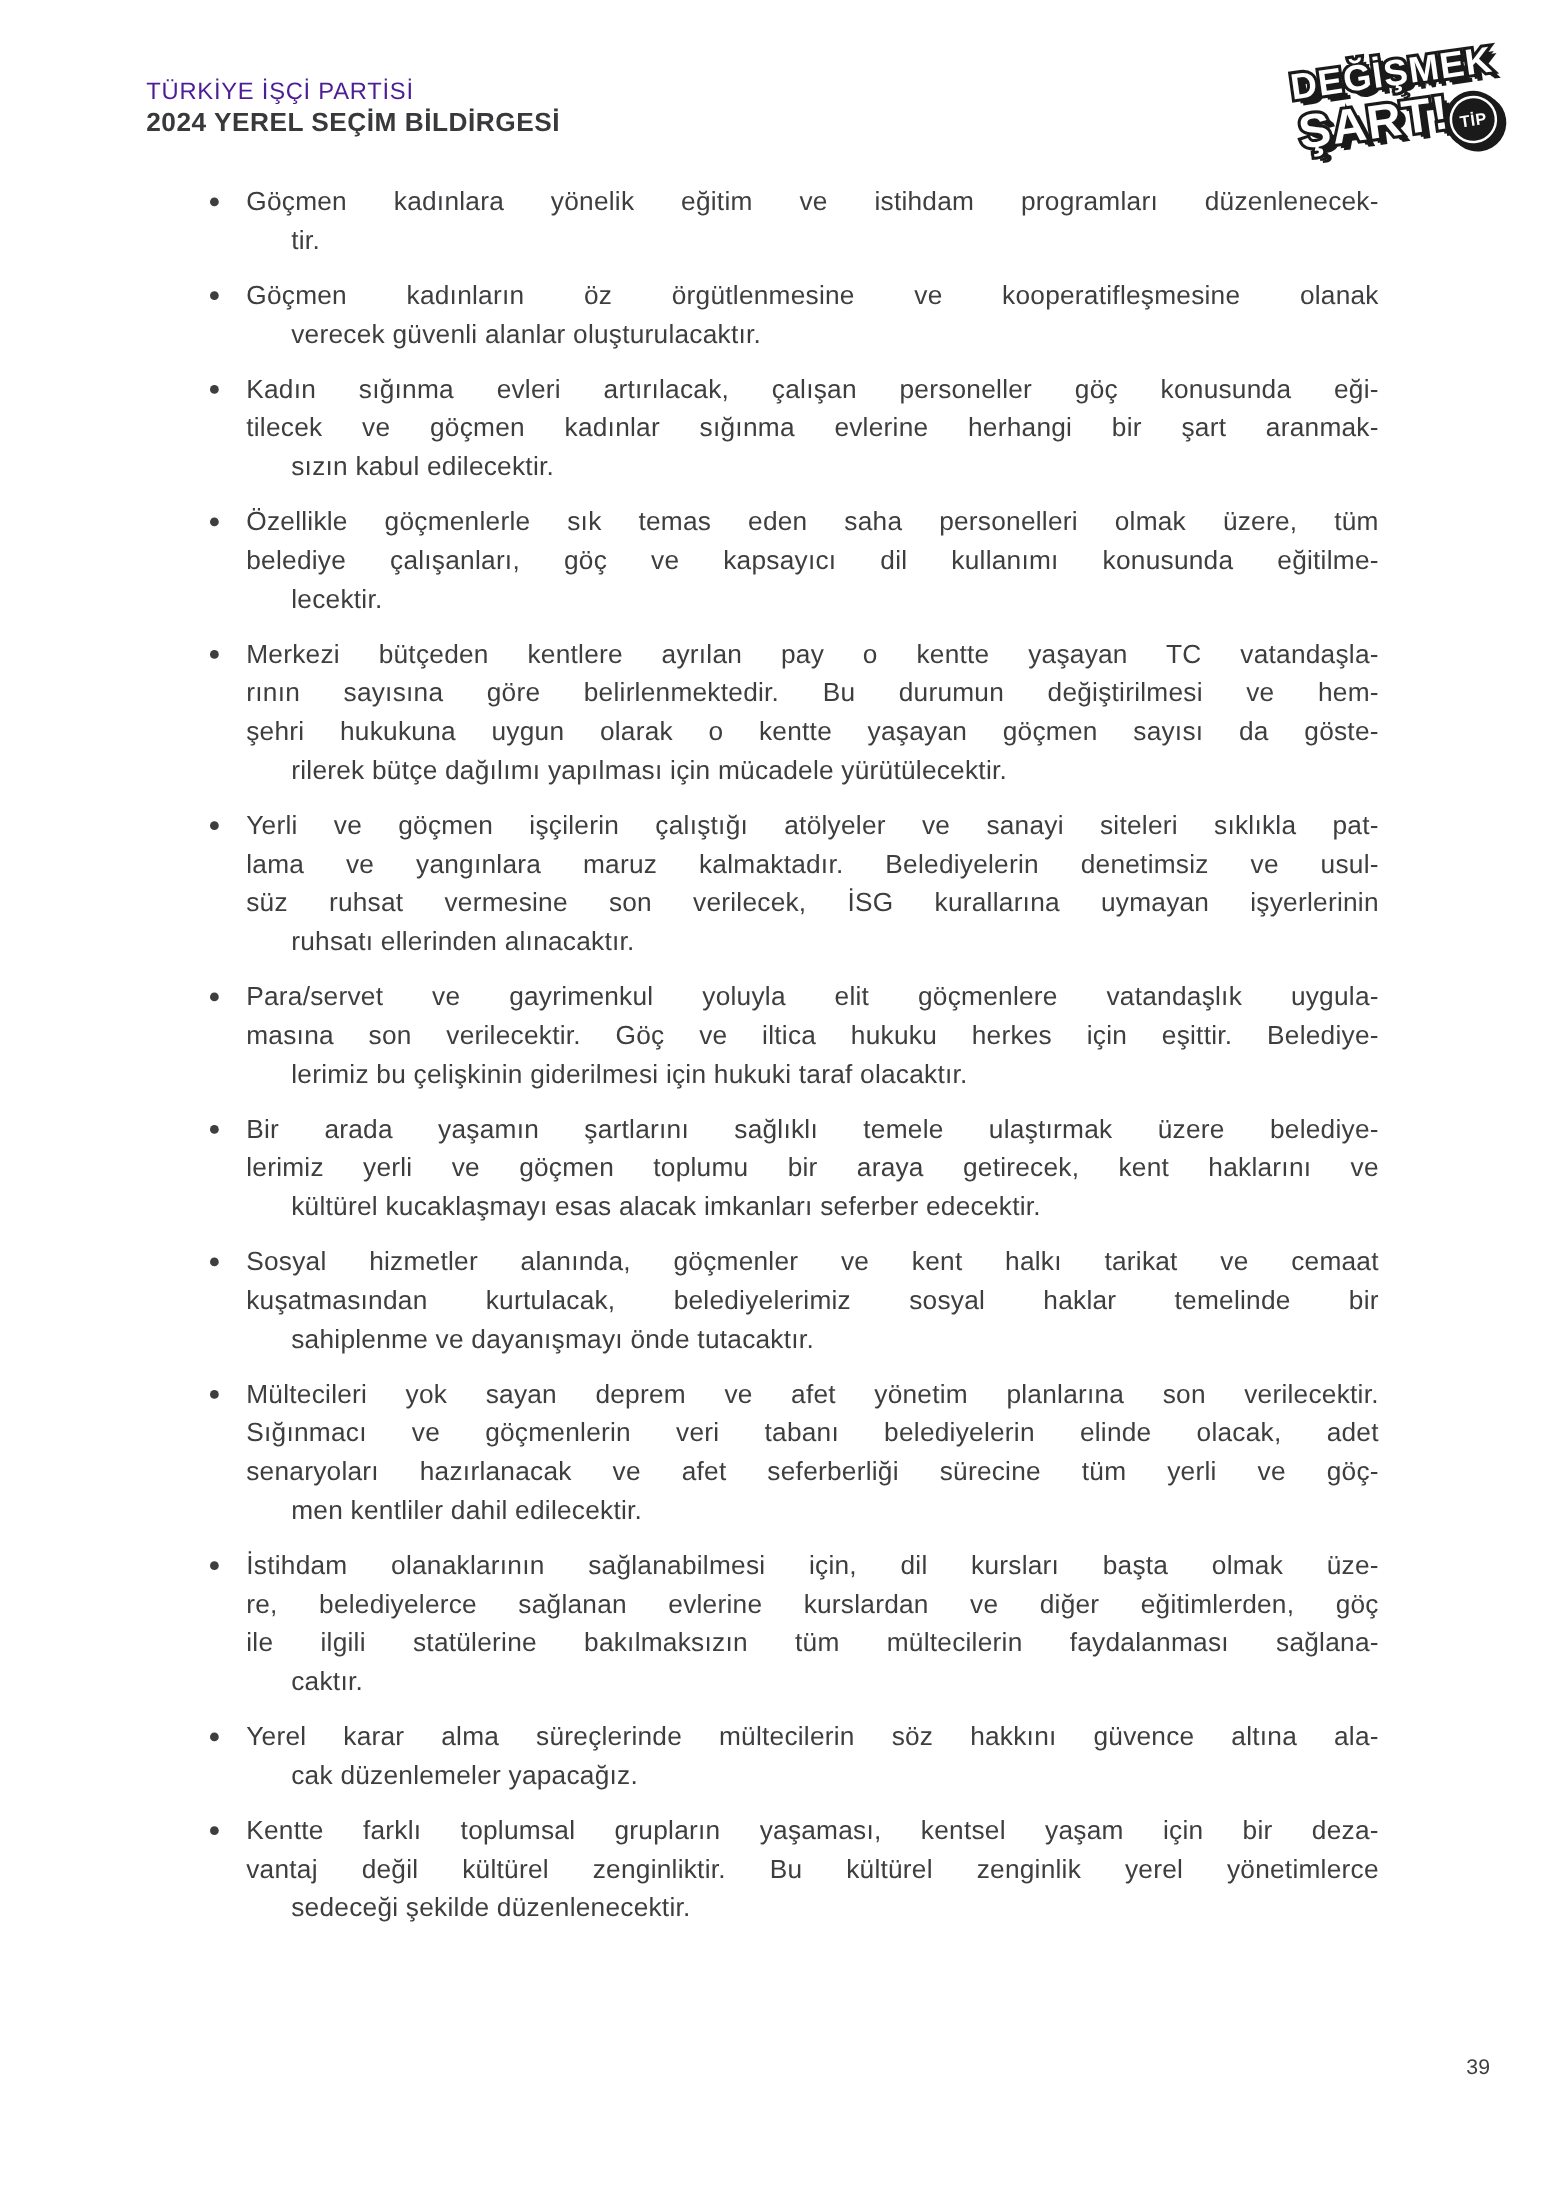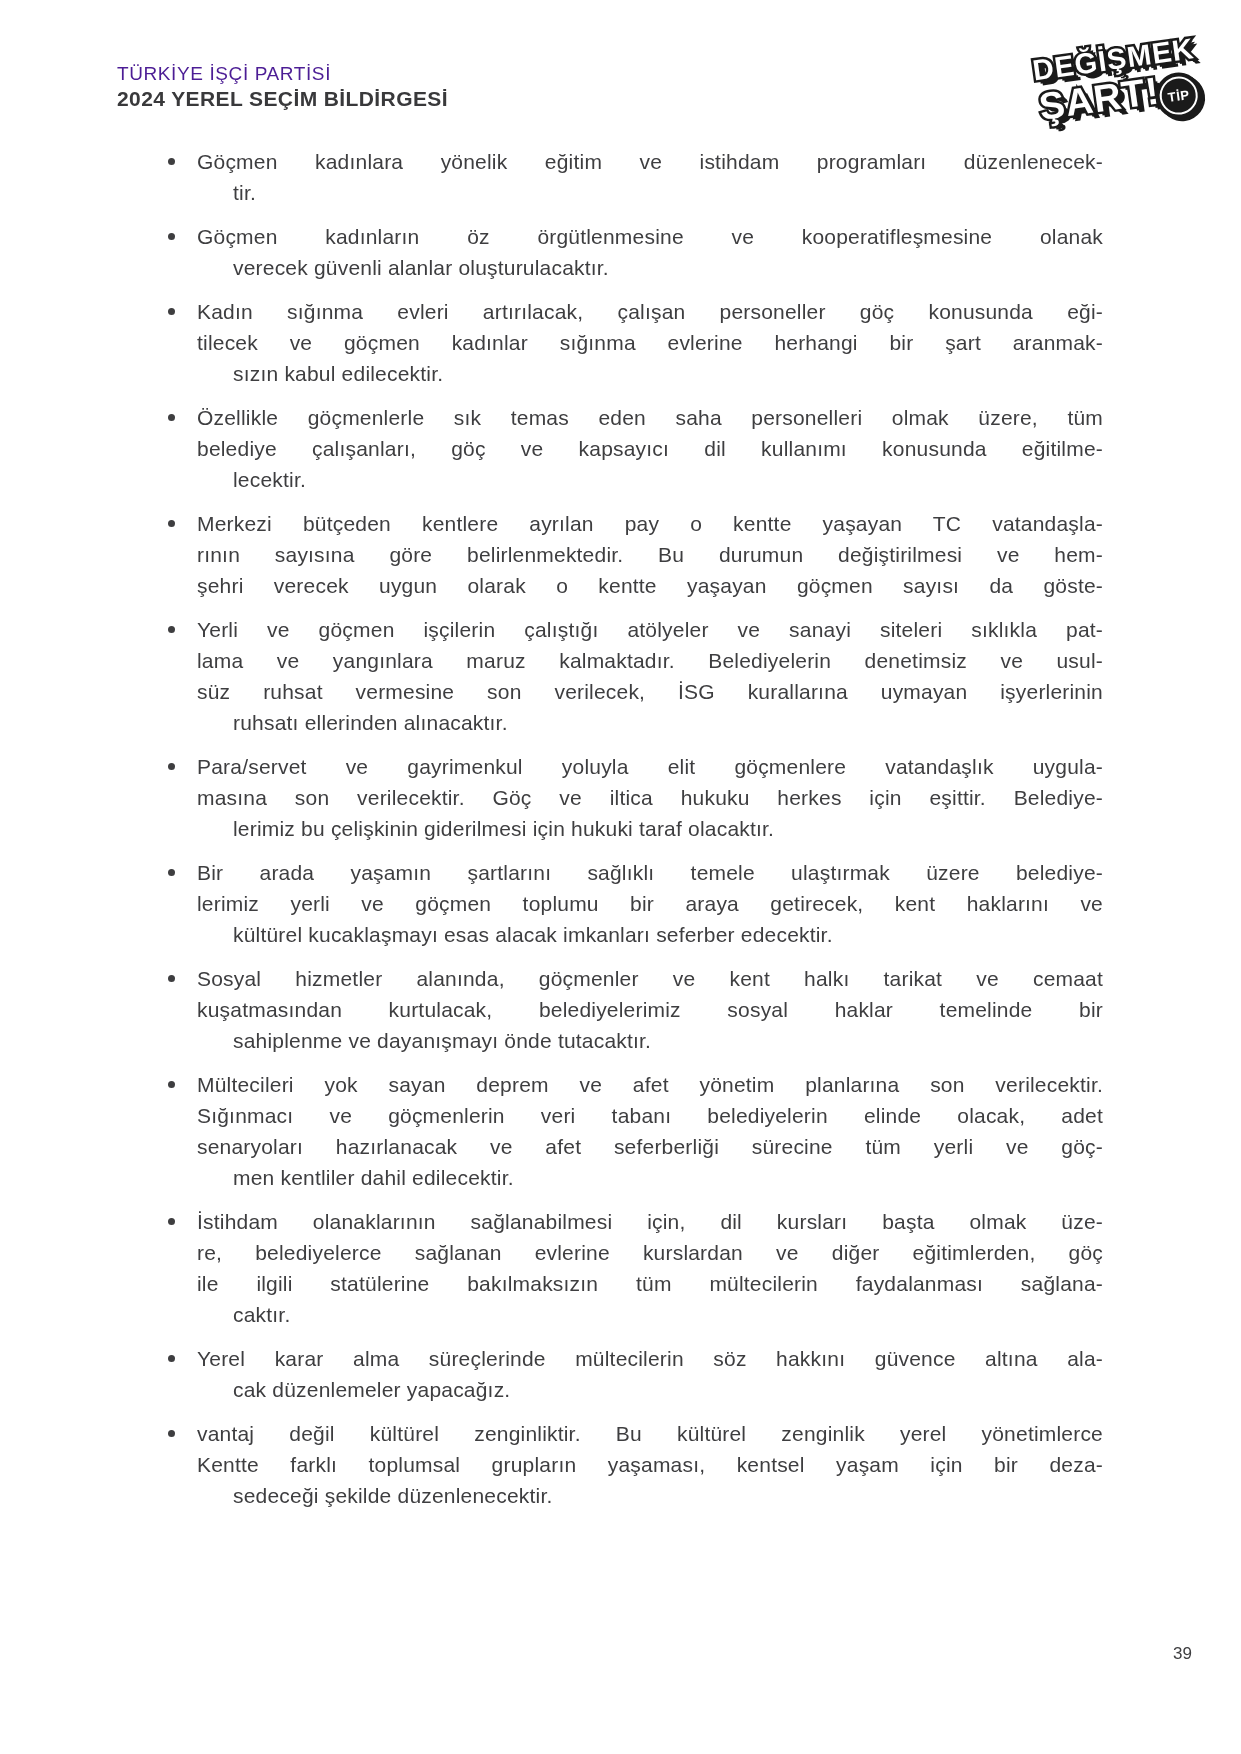--- a/index.html
+++ b/index.html
@@ -185,21 +185,22 @@
           <span class="line">Özellikle göçmenlerle sık temas eden saha personelleri olmak üzere, tüm</span>
           <span class="line">belediye çalışanları, göç ve kapsayıcı dil kullanımı konusunda eğitilme-</span>
           <span class="line last">lecektir.</span>
         </div>
       </li>
       <li class="bullet-item">
         <span class="dot"></span>
         <div class="bullet-text">
           <span class="line">Merkezi bütçeden kentlere ayrılan pay o kentte yaşayan TC vatandaşla-</span>
           <span class="line">rının sayısına göre belirlenmektedir. Bu durumun değiştirilmesi ve hem-</span>
-          <span class="line">şehri verecek uygun olarak o kentte yaşayan göçmen sayısı da göste-</span>
+          <span class="line">şehri hukukuna uygun olarak o kentte yaşayan göçmen sayısı da göste-</span>
+          <span class="line last">rilerek bütçe dağılımı yapılması için mücadele yürütülecektir.</span>
         </div>
       </li>
       <li class="bullet-item">
         <span class="dot"></span>
         <div class="bullet-text">
           <span class="line">Yerli ve göçmen işçilerin çalıştığı atölyeler ve sanayi siteleri sıklıkla pat-</span>
           <span class="line">lama ve yangınlara maruz kalmaktadır. Belediyelerin denetimsiz ve usul-</span>
           <span class="line">süz ruhsat vermesine son verilecek, İSG kurallarına uymayan işyerlerinin</span>
           <span class="line last">ruhsatı ellerinden alınacaktır.</span>
         </div>
@@ -249,22 +250,22 @@
       <li class="bullet-item">
         <span class="dot"></span>
         <div class="bullet-text">
           <span class="line">Yerel karar alma süreçlerinde mültecilerin söz hakkını güvence altına ala-</span>
           <span class="line last">cak düzenlemeler yapacağız.</span>
         </div>
       </li>
       <li class="bullet-item">
         <span class="dot"></span>
         <div class="bullet-text">
+          <span class="line">Kentte farklı toplumsal grupların yaşaması, kentsel yaşam için bir deza-</span>
           <span class="line">vantaj değil kültürel zenginliktir. Bu kültürel zenginlik yerel yönetimlerce</span>
-          <span class="line">Kentte farklı toplumsal grupların yaşaması, kentsel yaşam için bir deza-</span>
           <span class="line last">sedeceği şekilde düzenlenecektir.</span>
         </div>
       </li>
     </ul>
 
   <div class="page-number">39</div>
 
 </div>
 
 </body></html>

